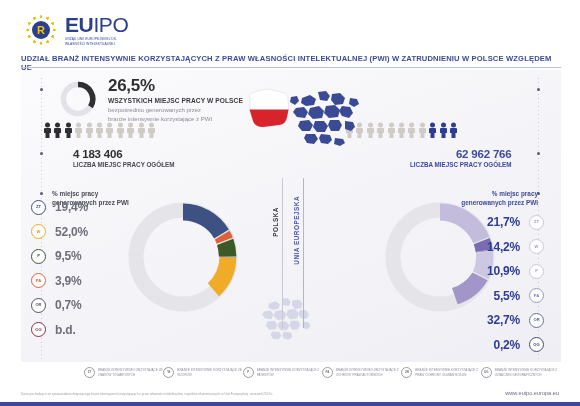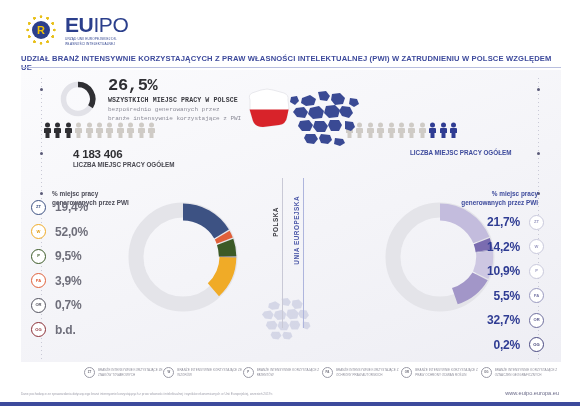--- a/index.html
+++ b/index.html
@@ -67,21 +67,21 @@
   .kpi{position:absolute;}
   .kpi-left{left:58px;top:76px;}
   .kpi-right{left:348px;top:76px;text-align:right;}
 
   .kpi-row{display:flex;align-items:flex-start;gap:10px;}
   .kpi-row.rev{flex-direction:row-reverse;}
 
   .mini-donut{position:relative;width:40px;height:40px;flex:none;margin-top:3px;}
   .mini-donut svg{display:block;}
 
-  .kpi-txt{line-height:1.15;font-family:Liberation Mono, monospace;}
+  .kpi-txt{line-height:1.15;}
   .kpi-pct{font-size:17px;font-weight:bold;letter-spacing:-0.3px;}
   .kpi-pct.dark{color:#2f2f33;}
   .kpi-pct.blue{color:#3d4a9c;}
   .kpi-head{font-size:6.6px;font-weight:bold;letter-spacing:0.1px;margin-top:1px;}
   .kpi-head.dark{color:#3a3a40;}
   .kpi-head.blue{color:#3d4a9c;}
   .kpi-desc{font-size:6px;color:#8a8a96;line-height:1.45;margin-top:2px;}
 
   
   .people{position:absolute;display:flex;gap:1.4px;}
@@ -301,20 +301,21 @@
         <circle cx="4.5" cy="3" r="2.5" fill="#2f3c93"></circle>
         <path d="M1 7 Q1 6 2 6 L7 6 Q8 6 8 7 L8 11 L6.5 11 L6.5 16 L2.5 16 L2.5 11 L1 11 Z" fill="#2f3c93"></path>
       </svg>
     <svg class="person" viewBox="0 0 9 16">
         <circle cx="4.5" cy="3" r="2.5" fill="#2f3c93"></circle>
         <path d="M1 7 Q1 6 2 6 L7 6 Q8 6 8 7 L8 11 L6.5 11 L6.5 16 L2.5 16 L2.5 11 L1 11 Z" fill="#2f3c93"></path>
       </svg>
   </div>
 
   <div class="total total-right">
+    <div class="total-num blue">62 962 766</div>
     <div class="total-lbl blue">LICZBA MIEJSC PRACY OGÓŁEM</div>
   </div>
 
   <svg class="map-pl" viewBox="0 0 52 50">
     <path d="M7 16 Q5 11 9 9 L18 6 Q24 4 30 6 L41 9 Q46 11 45 16 L46 25 L45 25 L44 33 Q43 40 36 41 L20 43 Q12 43 10 37 L7 27 Z" fill="#ffffff" stroke="#e3e3e8" stroke-width="0.8"></path>
     <path d="M6.6 25.5 L45.6 25.5 L44 33 Q43 40 36 41 L20 43 Q12 43 10 37 Z" fill="#d8232a"></path>
   </svg>
 
   <svg class="map-eu" viewBox="0 0 74 62">
     <g fill="#3a4a94">

